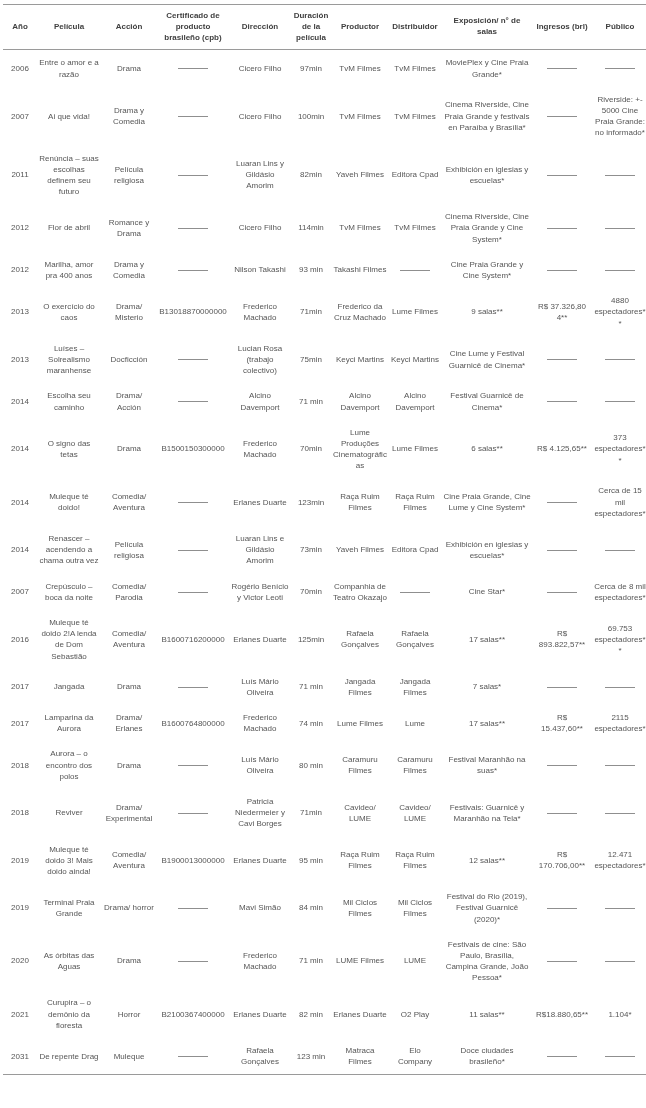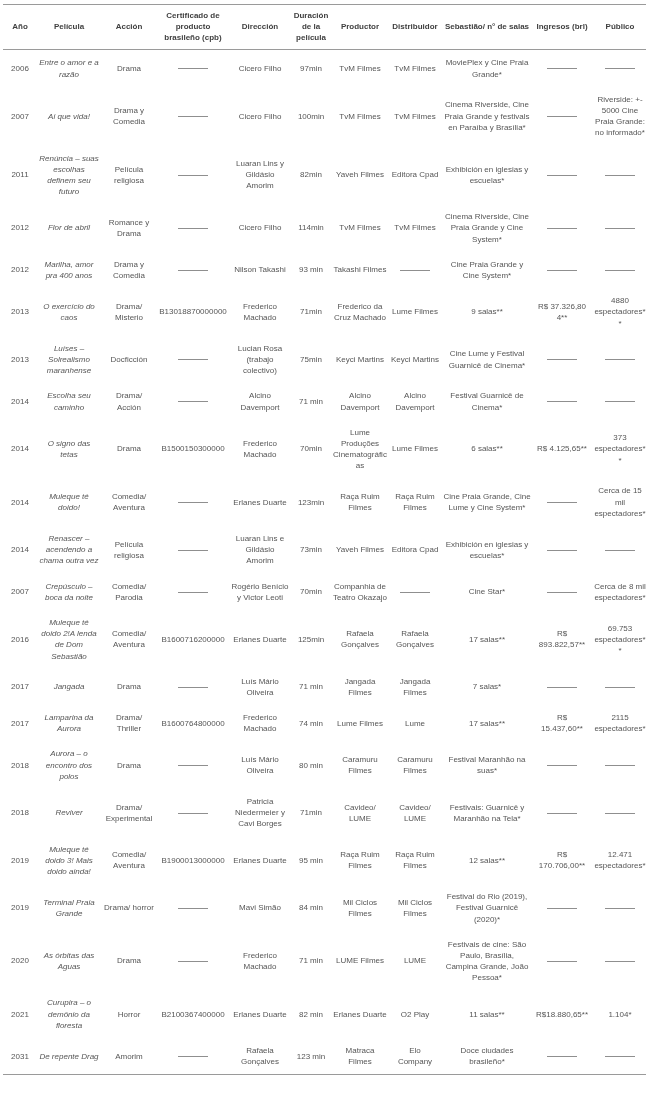--- a/index.html
+++ b/index.html
@@ -37,21 +37,20 @@
   table.films td {
     font-size: 8px;
     color: #565656;
     text-align: center;
     vertical-align: middle;
     padding: 7px 2px;
     line-height: 1.4;
     word-wrap: break-word;
   }
   td.film-title {
-    font-style: italic;
   }
   .dash {
     display: inline-block;
     width: 30px;
     height: 0;
     border-top: 1px solid #8f8f8f;
     vertical-align: middle;
   }
   col.c-year { width: 34px; }
   col.c-film { width: 64px; }
@@ -86,21 +85,21 @@
     <thead>
       <tr>
         <th>Año</th>
         <th>Película</th>
         <th>Acción</th>
         <th>Certificado de producto brasileño (cpb)</th>
         <th>Dirección</th>
         <th>Duración de la película</th>
         <th>Productor</th>
         <th>Distribuidor</th>
-        <th>Sebastião/ n° de salas</th>
+        <th>Exposición/ n° de salas</th>
         <th>Ingresos (brl)</th>
         <th>Público</th>
       </tr>
     </thead>
     <tbody>
         <tr>
           <td>2006</td>
           <td class="film-title">Entre o amor e a razão</td>
           <td>Drama</td>
           <td><span class="dash"></span></td>
@@ -277,21 +276,21 @@
           <td>71 min</td>
           <td>Jangada Filmes</td>
           <td>Jangada Filmes</td>
           <td>7 salas*</td>
           <td><span class="dash"></span></td>
           <td><span class="dash"></span></td>
         </tr>
         <tr>
           <td>2017</td>
           <td class="film-title">Lamparina da Aurora</td>
-          <td>Drama/ Thriller</td>
+          <td>Drama/ Erlanes</td>
           <td>B1600764800000</td>
           <td>Frederico Machado</td>
           <td>74 min</td>
           <td>Lume Filmes</td>
           <td>Lume</td>
           <td>17 salas**</td>
           <td>R$ 15.437,60**</td>
           <td>2115 espectadores*</td>
         </tr>
         <tr>
@@ -368,21 +367,21 @@
           <td>82 min</td>
           <td>Erlanes Duarte</td>
           <td>O2 Play</td>
           <td>11 salas**</td>
           <td>R$18.880,65**</td>
           <td>1.104*</td>
         </tr>
         <tr>
           <td>2031</td>
           <td class="film-title">De repente Drag</td>
-          <td>Amorim</td>
+          <td>Muleque</td>
           <td><span class="dash"></span></td>
           <td>Rafaela Gonçalves</td>
           <td>123 min</td>
           <td>Matraca Filmes</td>
           <td>Elo Company</td>
           <td>Doce ciudades brasileño*</td>
           <td><span class="dash"></span></td>
           <td><span class="dash"></span></td>
         </tr>
       </tbody>

